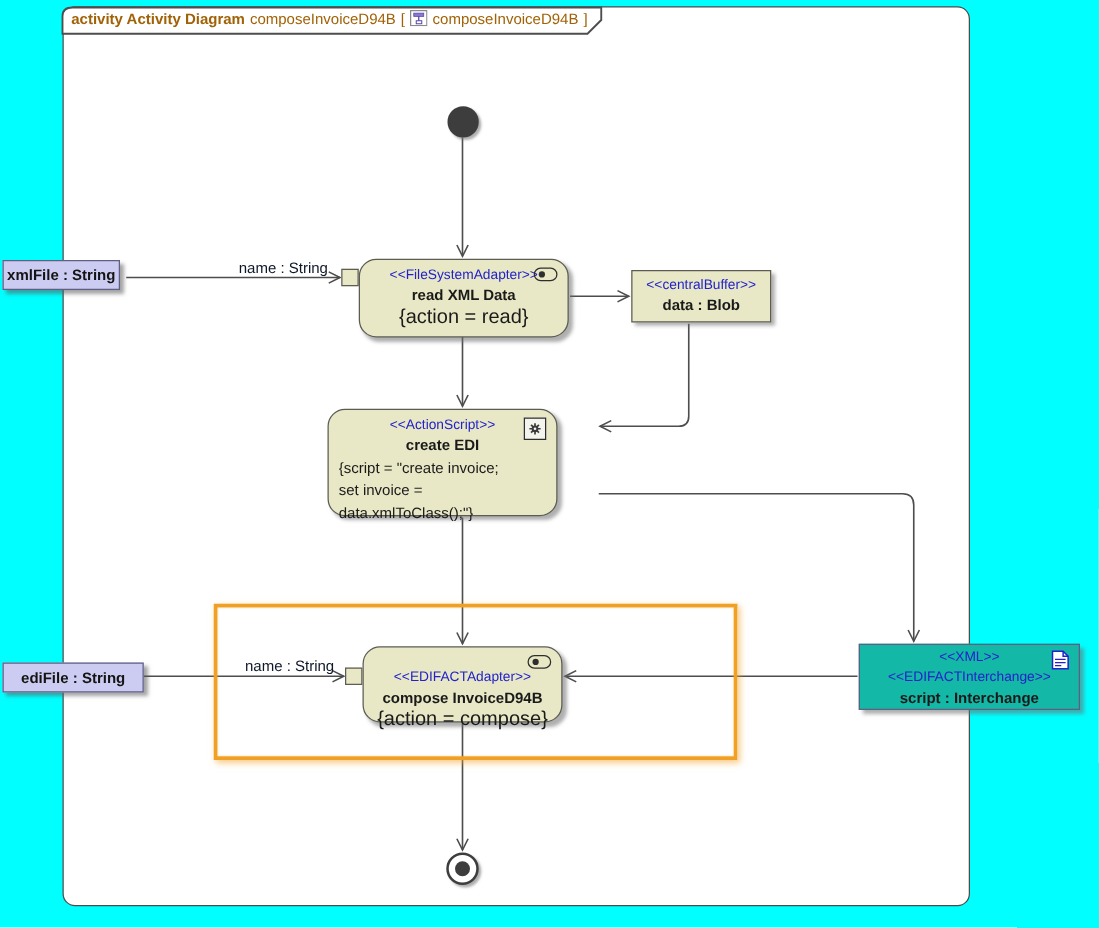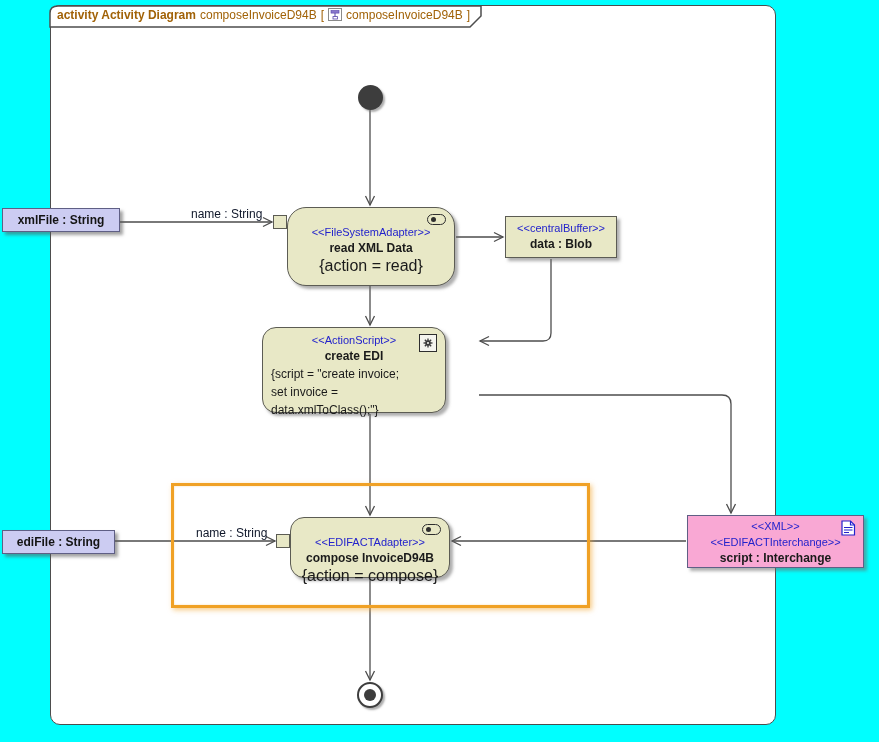--- a/index.html
+++ b/index.html
@@ -35,21 +35,21 @@
     box-shadow:3px 3px 3px rgba(110,110,110,0.55);
     display:flex;flex-direction:column;align-items:center;
     color:#1a1a1a;
   }
   .node.rounded{border-radius:14px;}
   .stereo{color:#2222cc;font-size:11px;line-height:16px;text-align:center;}
   .node-name{font-weight:bold;font-size:12px;line-height:17px;text-align:center;}
   .plain{font-size:16px;line-height:17px;text-align:center;}
   .script-line{font-size:12px;line-height:18px;align-self:flex-start;padding-left:8px;text-align:left;}
 
-  .object-node{background:#f9a8d4;border:1px solid #5f5f85;}
+  .object-node{background:#14b8a6;border:1px solid #5f5f85;}
 
   .param-box{
     position:absolute;z-index:5;box-sizing:border-box;
     background:#ccccf2;border:1px solid #5f5f85;
     box-shadow:3px 3px 3px rgba(90,90,90,0.55);
     display:flex;align-items:center;justify-content:center;
     font-weight:bold;font-size:12px;color:#141414;
   }
   .pin{
     position:absolute;z-index:6;box-sizing:border-box;width:14px;height:14px;
@@ -169,27 +169,27 @@
       <rect x="3" y="2.5" width="8" height="2.6" fill="#8877cc" stroke="#5544aa" stroke-width="0.6"></rect>
       <path d="M7,5 L7,9" stroke="#5544aa" stroke-width="1"></path>
       <rect x="5" y="8.6" width="4.4" height="2.4" fill="#ffffff" stroke="#5544aa" stroke-width="0.8"></rect>
     </svg>
     <span>composeInvoiceD94B</span>
     <span>]</span>
   </div>
 
   <div class="initial-node"></div>
 
-  <div class="param-box" style="left:2px;top:208px;width:118px;height:24px;text-align:center;">
+  <div class="param-box" style="left:2px;top:208px;width:94px;height:24px;text-align:center;">
     <span>xmlFile : String</span>
   </div>
 
   <div class="edge-label" style="left:191px;top:207px;">name : String</div>
 
-  <div class="node rounded" style="left:287px;top:207px;width:168px;height:79px;padding-top:16px;border-radius:19px;">
+  <div class="node rounded" style="left:287px;top:207px;width:168px;height:63px;padding-top:4px;">
     <span class="pill-icon">
         <span class="pill-dot"></span>
       </span>
     <div class="stereo">&lt;&lt;FileSystemAdapter&gt;&gt;</div>
     <div class="node-name">read XML Data</div>
     <div class="plain">{action = read}</div>
   </div>
   <div class="pin" style="left:273px;top:215px;"></div>
 
   <div class="node" style="left:505px;top:216px;width:112px;height:42px;padding-top:3px;">

